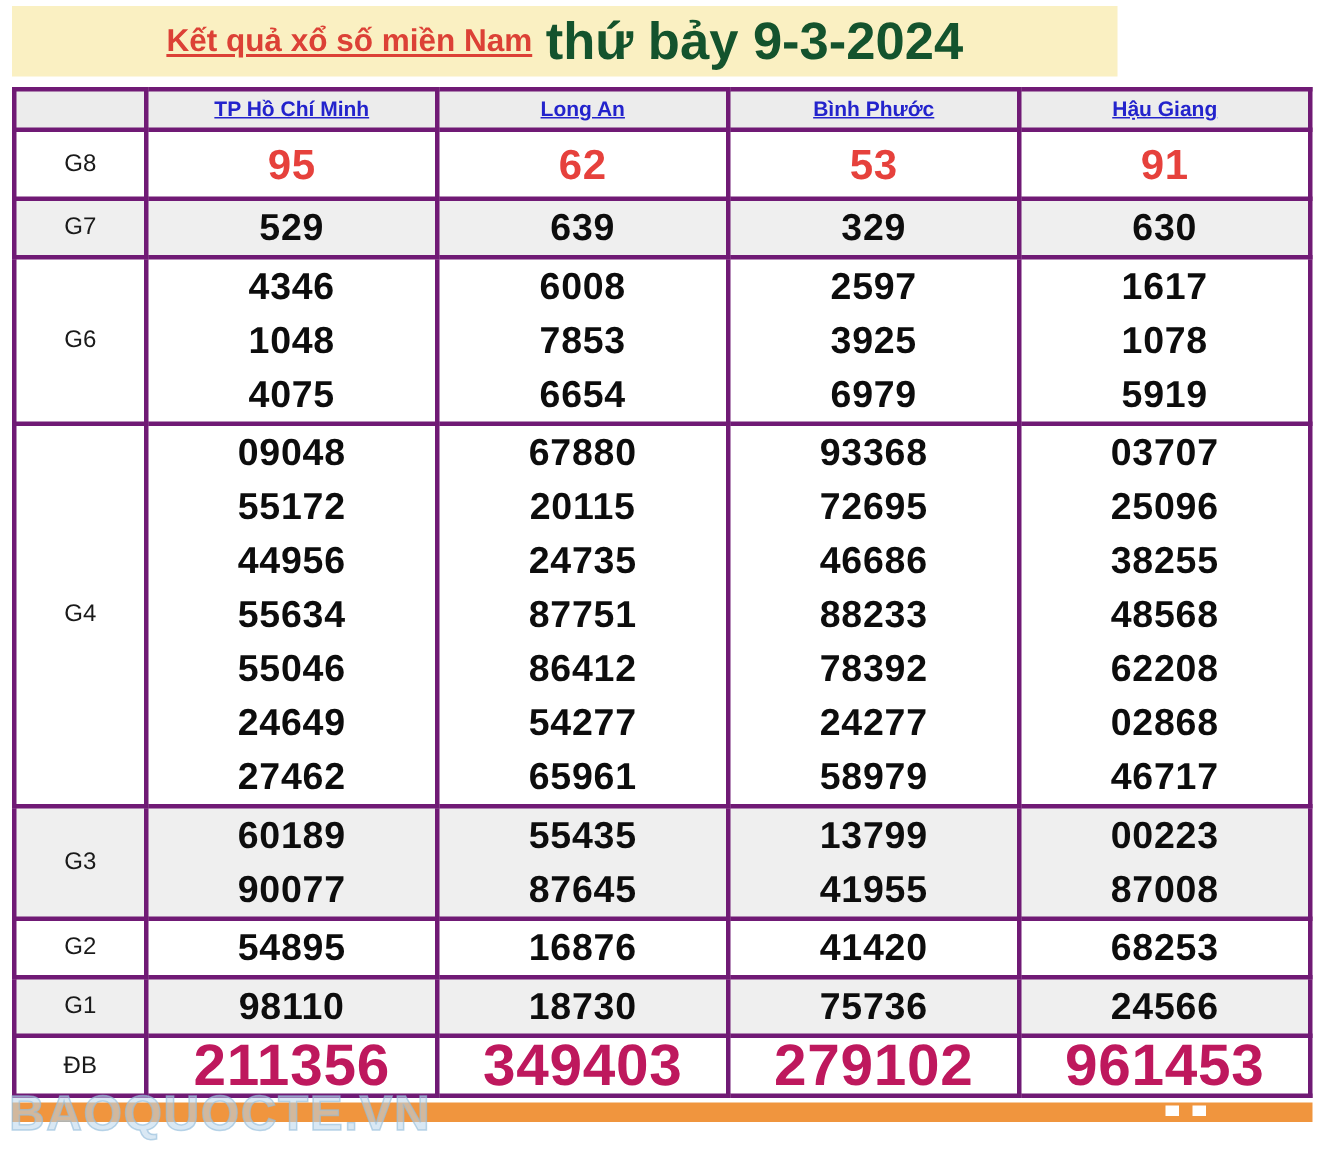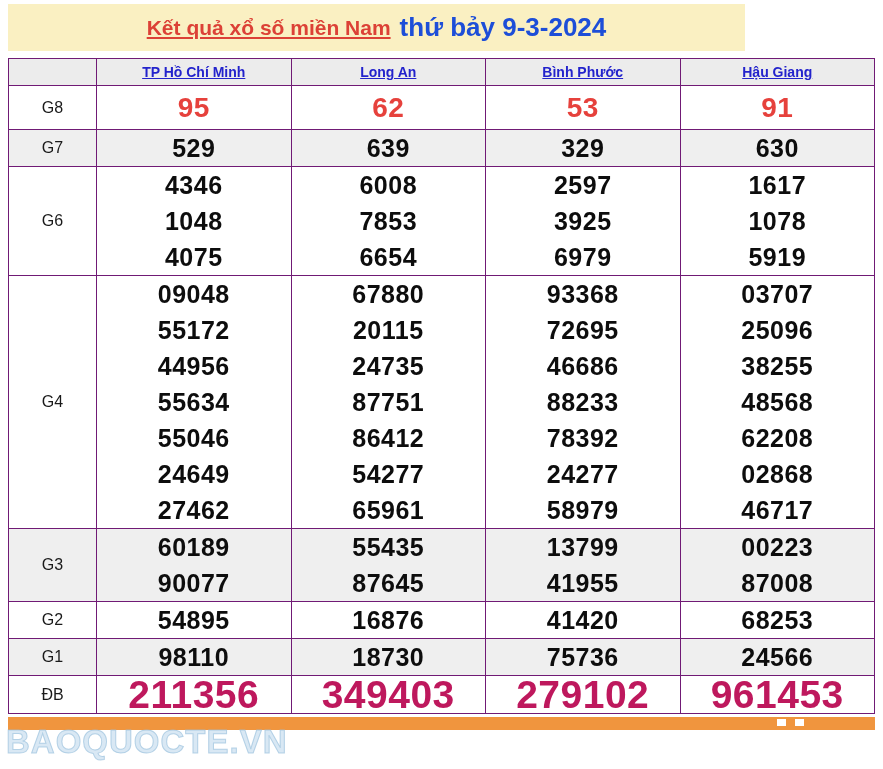--- a/index.html
+++ b/index.html
@@ -26,34 +26,34 @@
   }
   .title-link {
     color: #dc4136;
     font-size: 21px;
     font-weight: bold;
     text-decoration: underline;
     cursor: pointer;
     white-space: nowrap;
   }
   .title-date {
-    color: #1d4ed8;
-    font-size: 26px;
+    color: #14532d;
+    font-size: 35px;
     font-weight: bold;
     white-space: nowrap;
   }
   
   table.results {
     width: 867px;
     border-collapse: collapse;
     table-layout: fixed;
     background: #ffffff;
   }
   table.results th, table.results td {
-    border: 1px solid #701a75;
+    border: 3px solid #701a75;
     text-align: center;
     vertical-align: middle;
     padding: 0;
   }
   table.results col.label-col { width: 88px; }
   table.results th {
     background: #ececec;
     height: 27px;
     font-weight: bold;
   }

